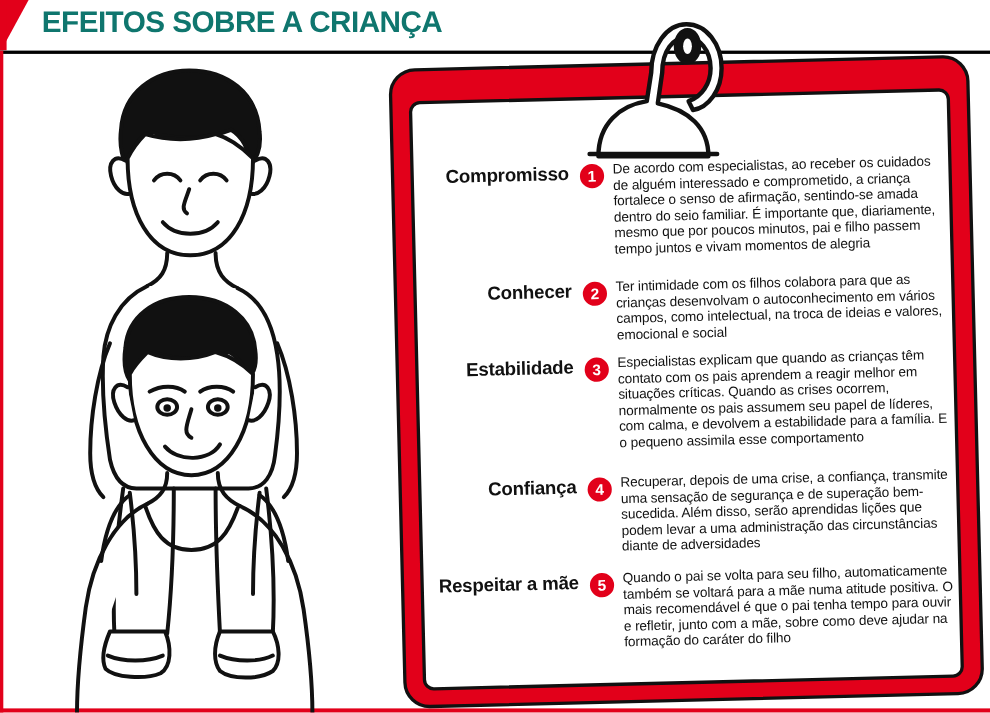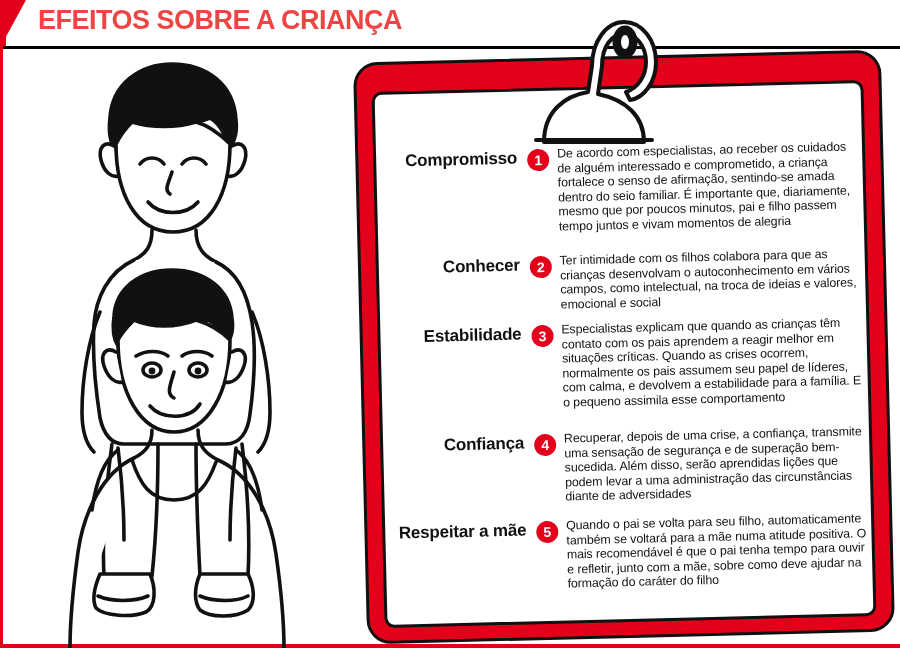--- a/index.html
+++ b/index.html
@@ -32,21 +32,21 @@
     height: 46px;
   }
   .header-title {
     position: absolute;
     left: 38px;
     top: 5px;
     font-family: "Liberation Sans", sans-serif;
     font-weight: bold;
     font-size: 27px;
     letter-spacing: -0.5px;
-    color: #ef4444;
+    color: #0f766e;
     white-space: nowrap;
   }
   .header-rule {
     position: absolute;
     left: 0;
     top: 46px;
     width: 900px;
     height: 3px;
     background: #000000;
   }

